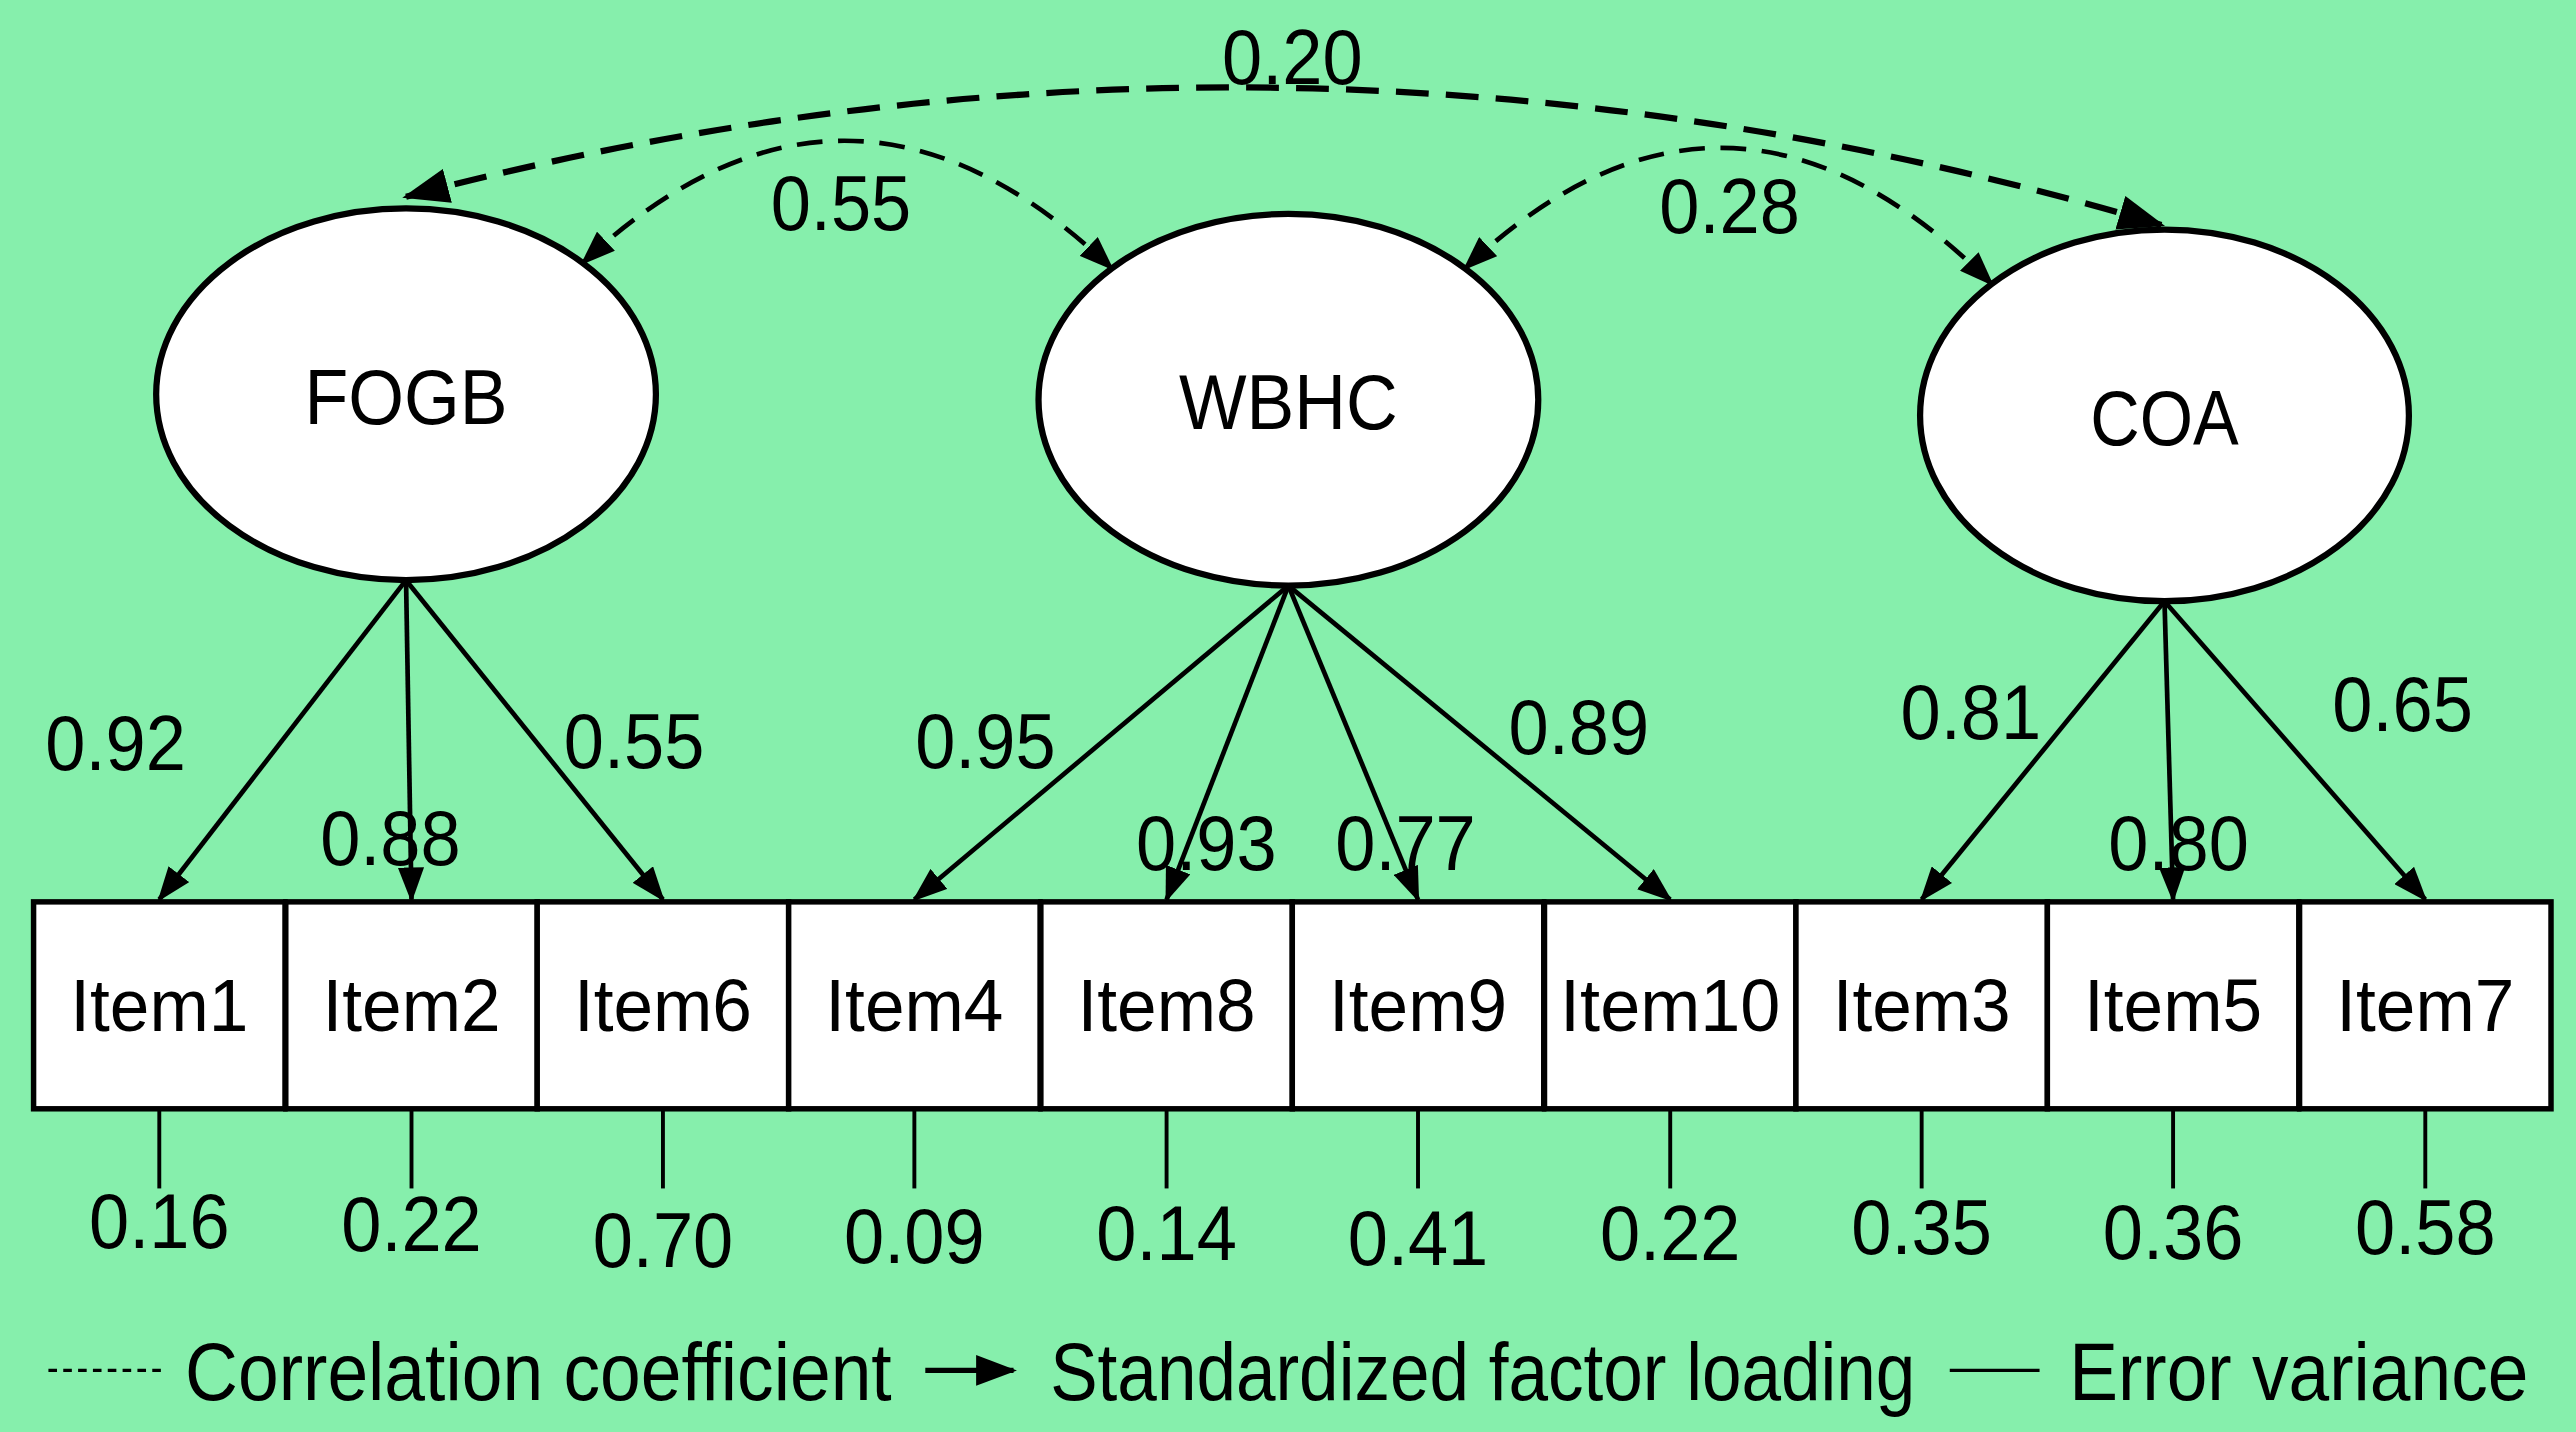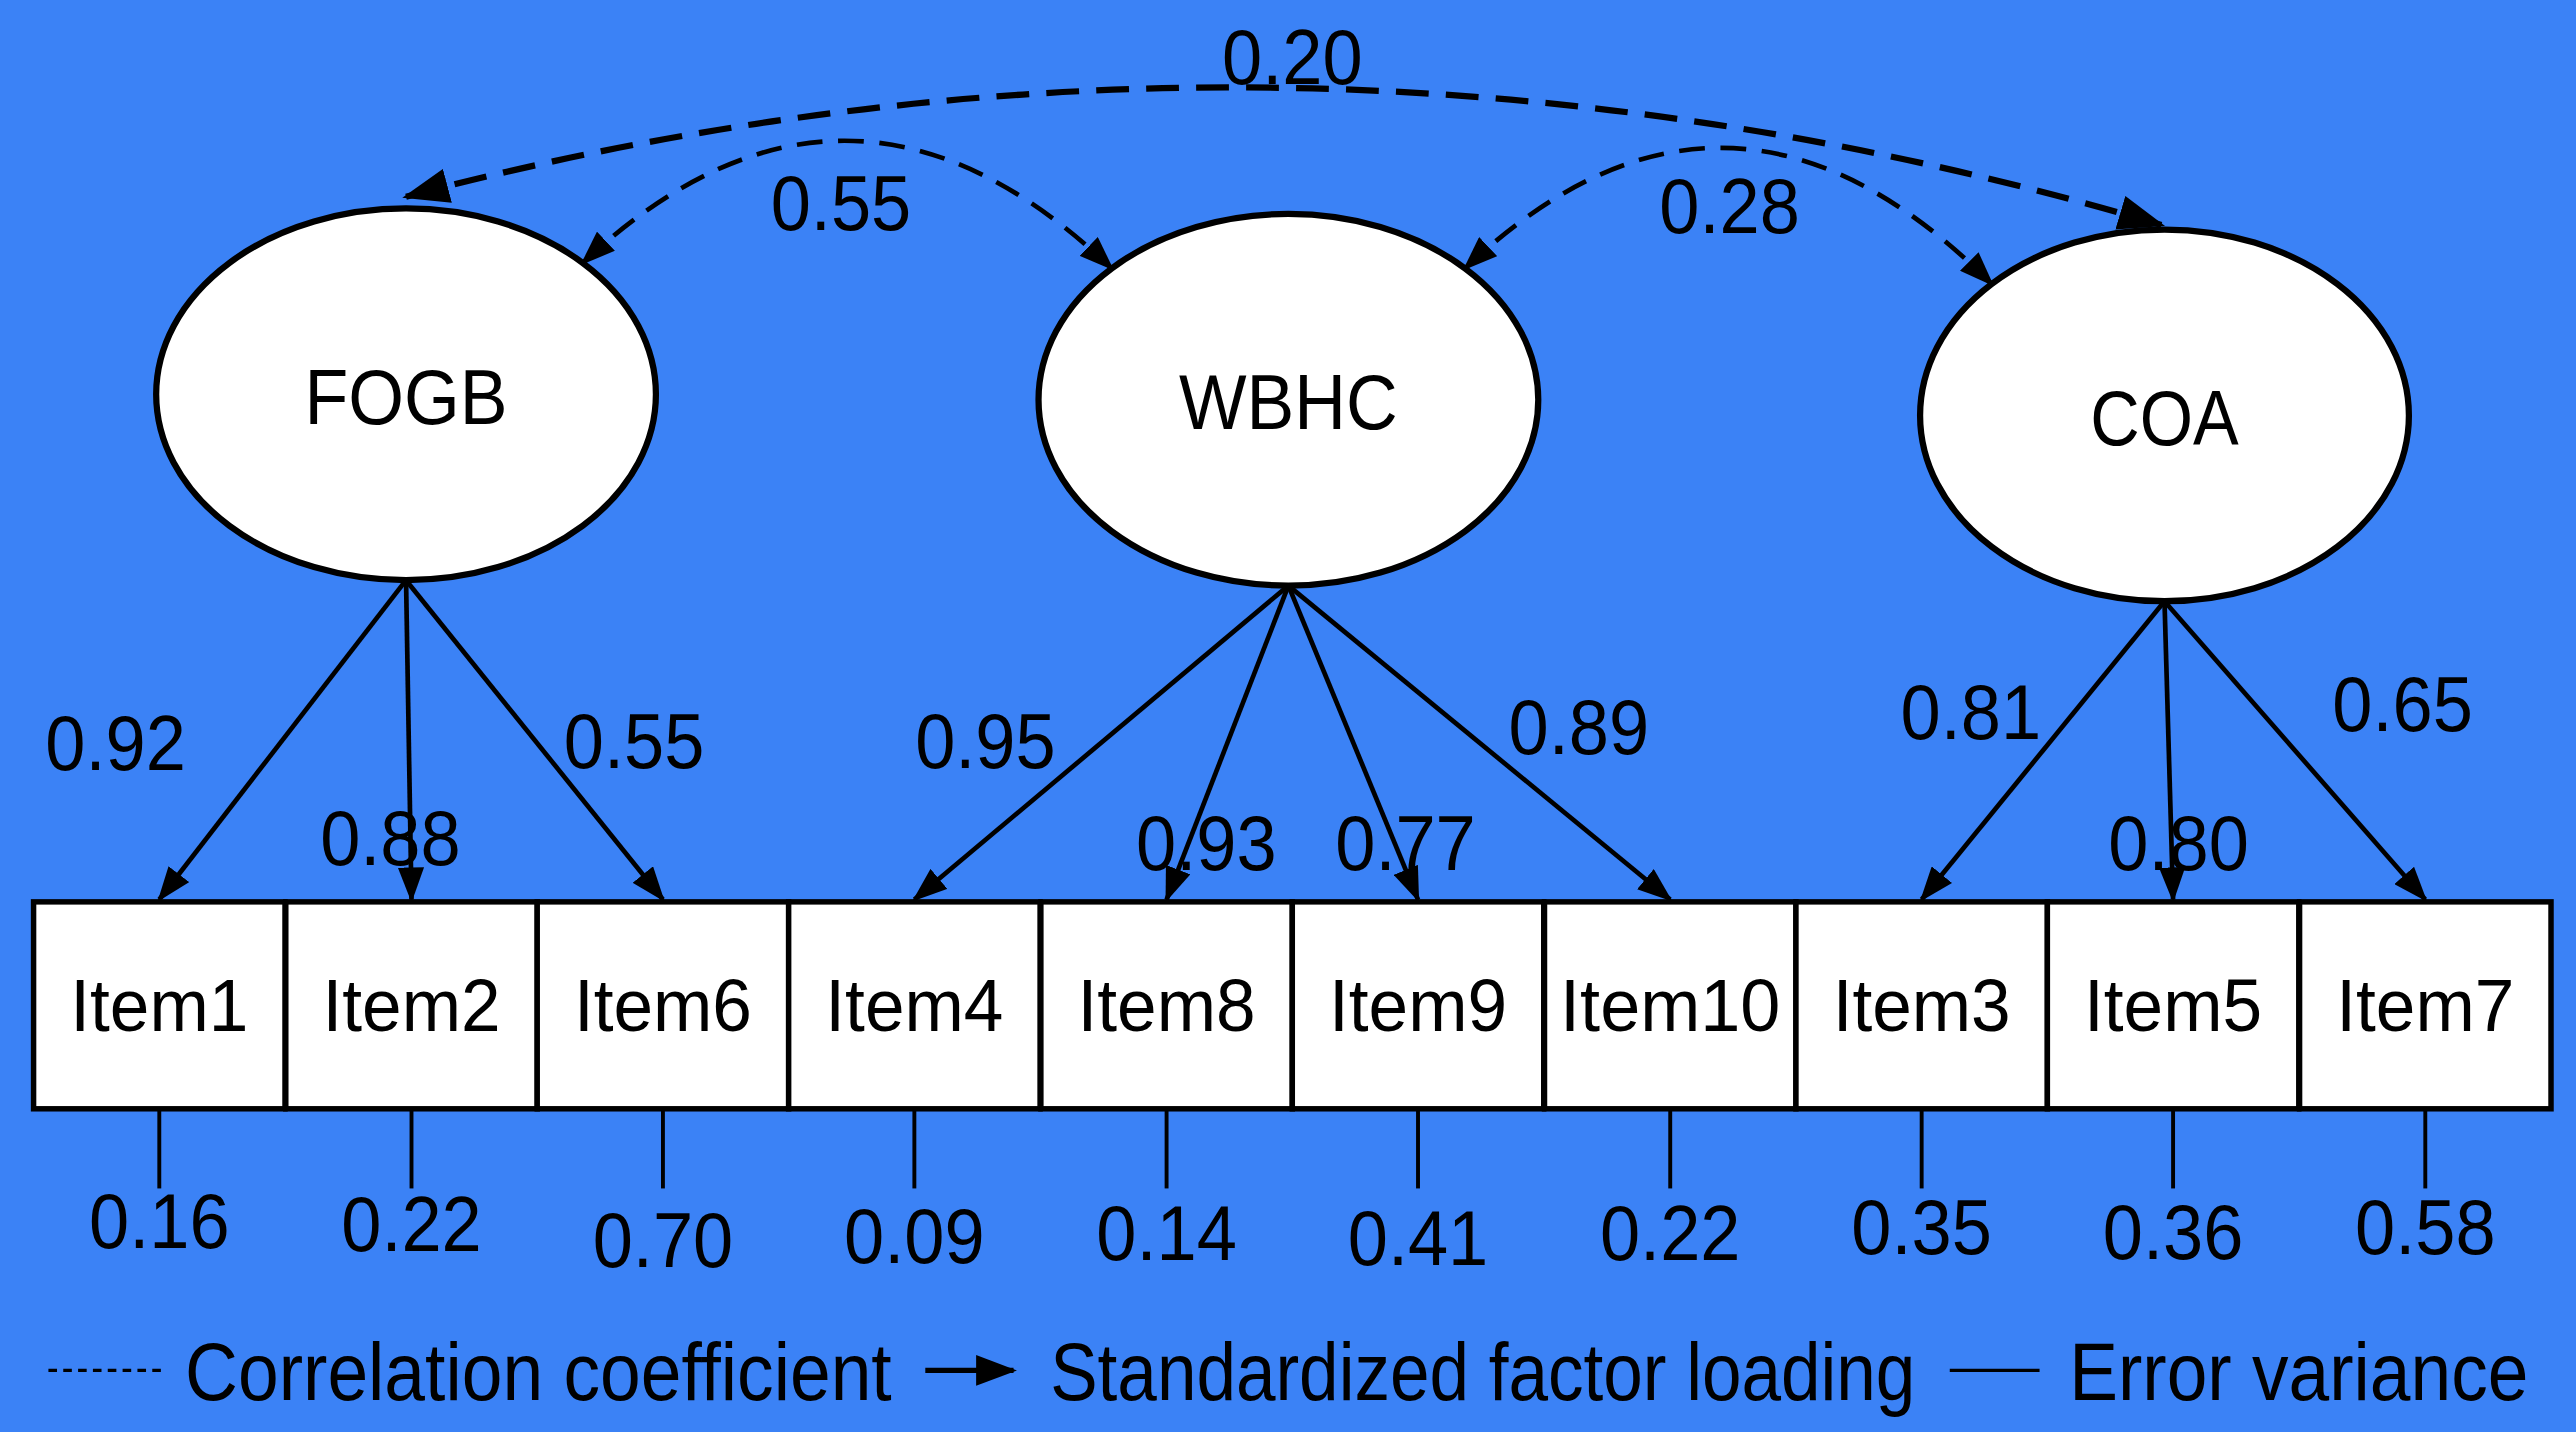--- a/index.html
+++ b/index.html
@@ -1,16 +1,16 @@
 <!DOCTYPE html>
 <html style="font-size:12.5px"><head>
 <meta charset="utf-8">
 <style>
   html, body { margin: 0; padding: 0; background: #ffffff; }
-  .stage { width: 100%; background: #3b82f6; }
+  .stage { width: 100%; background: #86efac; }
   svg { display: block; width: 100%; height: auto; }
   svg text {
     font-family: "Liberation Sans", "DejaVu Sans", sans-serif;
     fill: #000000;
   }
   .factor-label { font-size: 100px; }
   .item-label   { font-size: 95px;  }
   .num          { font-size: 100px; }
   .legend-label { font-size: 105px; }
 </style>

